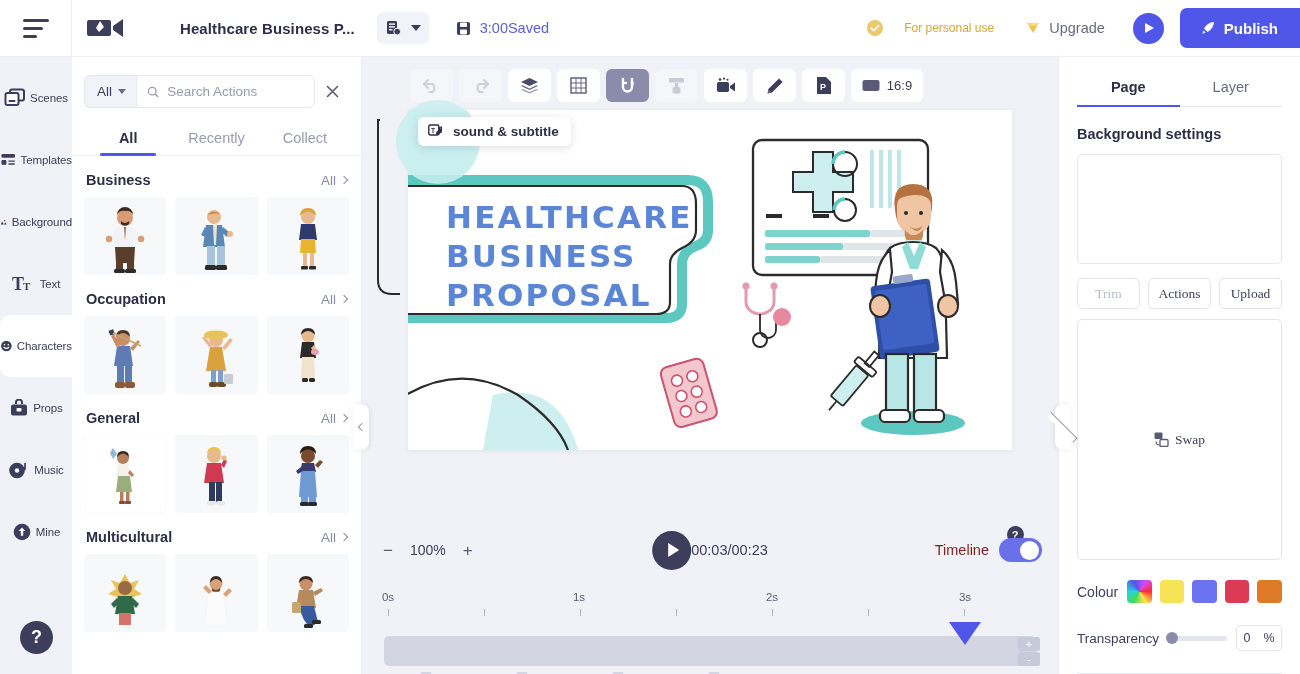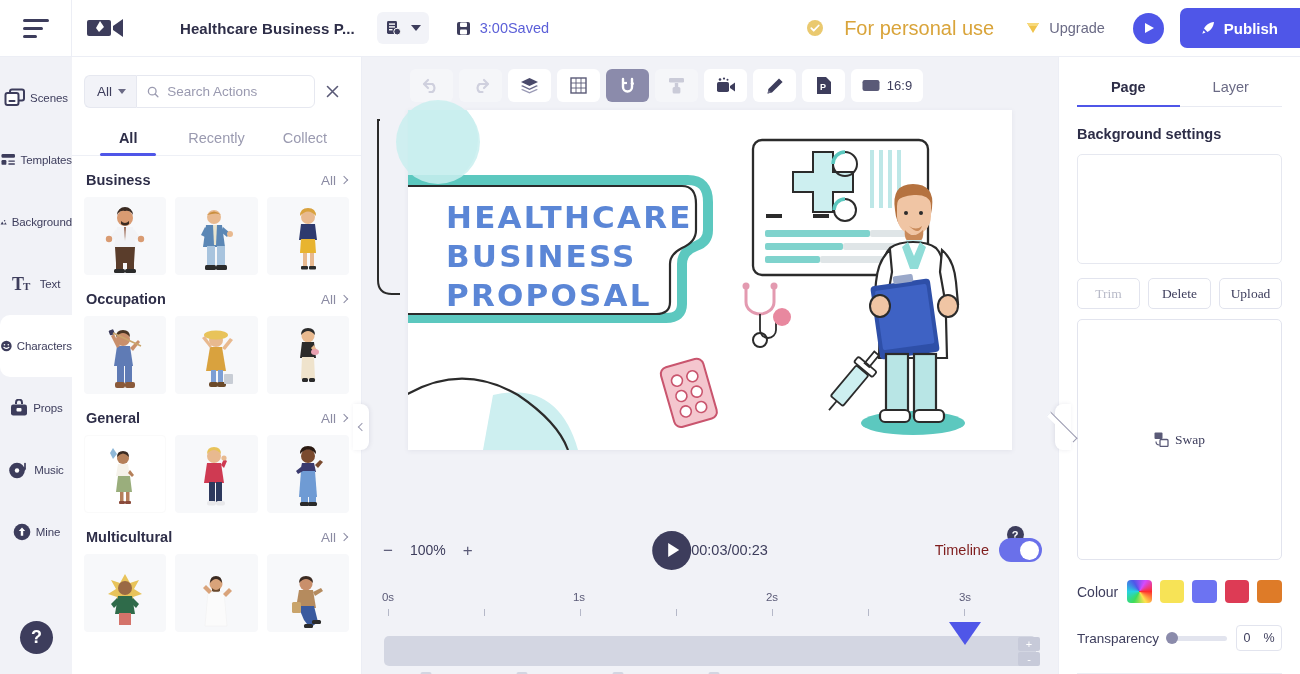--- a/index.html
+++ b/index.html
@@ -28,21 +28,21 @@
   .hdr-logo { width: 68px; display: flex; align-items: center; justify-content: center; cursor: pointer; }
   .hdr-title { font-size: 15px; color: #2e2e48; font-weight: 600; letter-spacing: .1px;
     margin-left: 40px; cursor: text; white-space: nowrap; }
   .hdr-chip { margin-left: 22px; height: 32px; padding: 0 8px; border-radius: 6px; background: #f2f3f8;
     display: flex; align-items: center; gap: 9px; cursor: pointer; }
   .chip-caret { width: 0; height: 0; border-left: 5px solid transparent; border-right: 5px solid transparent;
     border-top: 6px solid #3d3d5c; }
   .hdr-save { margin-left: 26px; display: flex; align-items: center; gap: 8px; cursor: pointer; }
   .hdr-save .savetxt { font-size: 14.5px; color: #5b5fd8; }
   .hdr-right { margin-left: auto; display: flex; align-items: center; gap: 0; padding-right: 0; }
-  .personal { display: flex; align-items: center; gap: 20px; font-size: 20px; color: #d9a43a; cursor: pointer; }
+  .personal { display: flex; align-items: center; gap: 20px; font-size: 12px; color: #d9a43a; cursor: pointer; }
   .upgrade { display: flex; align-items: flex-start; gap: 7px; font-size: 14.5px; color: #6a6a85;
     margin-left: 30px; cursor: pointer; }
   .play-circle { width: 31px; height: 31px; border-radius: 50%; background: #4f56e8; margin-left: 28px;
     display: flex; align-items: center; justify-content: center; cursor: pointer; }
   .play-circle .tri { width: 0; height: 0; border-left: 9px solid #fff;
     border-top: 5.5px solid transparent; border-bottom: 5.5px solid transparent; margin-left: 3px; }
   .publish { margin-left: 16px; height: 40px; background: #4f56e8; color: #fff; border-radius: 7px 0 0 7px;
     display: flex; align-items: center; gap: 8px; padding: 0 22px 0 20px; font-size: 15px; font-weight: 600;
     cursor: pointer; border: none; font-family: inherit; }
 
@@ -730,20 +730,28 @@
             <rect x="472" y="300" width="30" height="12" rx="5" fill="#fff" stroke="#2b2b2b" stroke-width="2.2"></rect>
             <rect x="506" y="300" width="30" height="12" rx="5" fill="#fff" stroke="#2b2b2b" stroke-width="2.2"></rect>
           </svg>
 
           <div style="position:absolute;left:38px;top:88px;line-height:1.26;">
             <div style="font-size:31px;font-weight:800;letter-spacing:2.2px;color:#5b86d6;font-family:'DejaVu Sans',sans-serif;">HEALTHCARE</div>
             <div style="font-size:31px;font-weight:800;letter-spacing:2.2px;color:#5b86d6;font-family:'DejaVu Sans',sans-serif;">BUSINESS</div>
             <div style="font-size:31px;font-weight:800;letter-spacing:2.2px;color:#5b86d6;font-family:'DejaVu Sans',sans-serif;">PROPOSAL</div>
           </div>
 
+          <div class="tooltip">
+            <svg width="17" height="15" viewBox="0 0 17 15">
+              <rect x="0.8" y="1" width="10" height="10" rx="1.4" fill="none" stroke="#2e2e48" stroke-width="1.4"></rect>
+              <text x="3" y="8.6" font-family="Liberation Sans, sans-serif" font-size="6.5" font-weight="bold" fill="#2e2e48">T</text>
+              <path d="M12 2 v7 a2 2 0 1 1 -1.6 -1.95 V3.2 l3.6 -1 v5 a2 2 0 1 1 -1.6 -1.95" fill="#2e2e48"></path>
+            </svg>
+            <span>sound &amp; subtitle</span>
+          </div>
         </div>
       </div>
 
       <div class="botbar">
         <div class="zoomgrp">
           <span class="zbtn">−</span>
           <span class="zval">100%</span>
           <span class="zbtn">+</span>
         </div>
         <div class="playgrp">
@@ -803,21 +811,21 @@
 
     <div class="right">
       <div class="rtabs">
         <div class="rtab active">Page</div>
         <div class="rtab">Layer</div>
       </div>
       <div class="rsec-title">Background settings</div>
       <div class="preview-box"></div>
       <div class="btnrow">
         <button class="rbtn disabled">Trim</button>
-        <button class="rbtn">Delete</button>
+        <button class="rbtn">Actions</button>
         <button class="rbtn">Upload</button>
       </div>
       <button class="rbtn full">
         <svg width="15" height="15" viewBox="0 0 15 15">
           <rect x="0.5" y="0.5" width="8" height="6.5" rx="1" fill="#5a5a77"></rect>
           <rect x="6" y="7.5" width="8" height="7" rx="1" fill="none" stroke="#5a5a77" stroke-width="1.3"></rect>
           <path d="M2 9.5 a3.5 3.5 0 0 0 3.5 3.5" fill="none" stroke="#5a5a77" stroke-width="1.2"></path>
         </svg>
         <span>Swap</span>
       </button>

